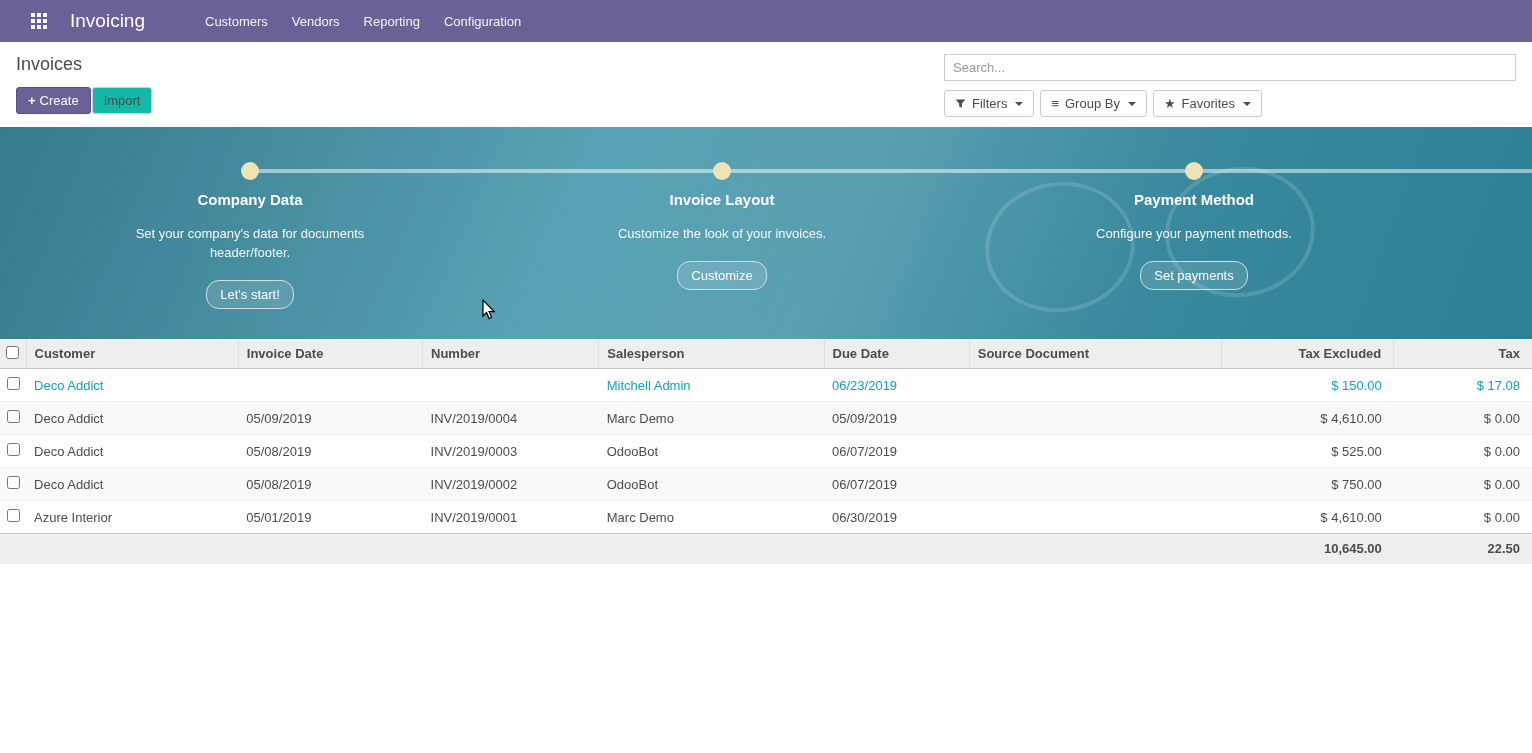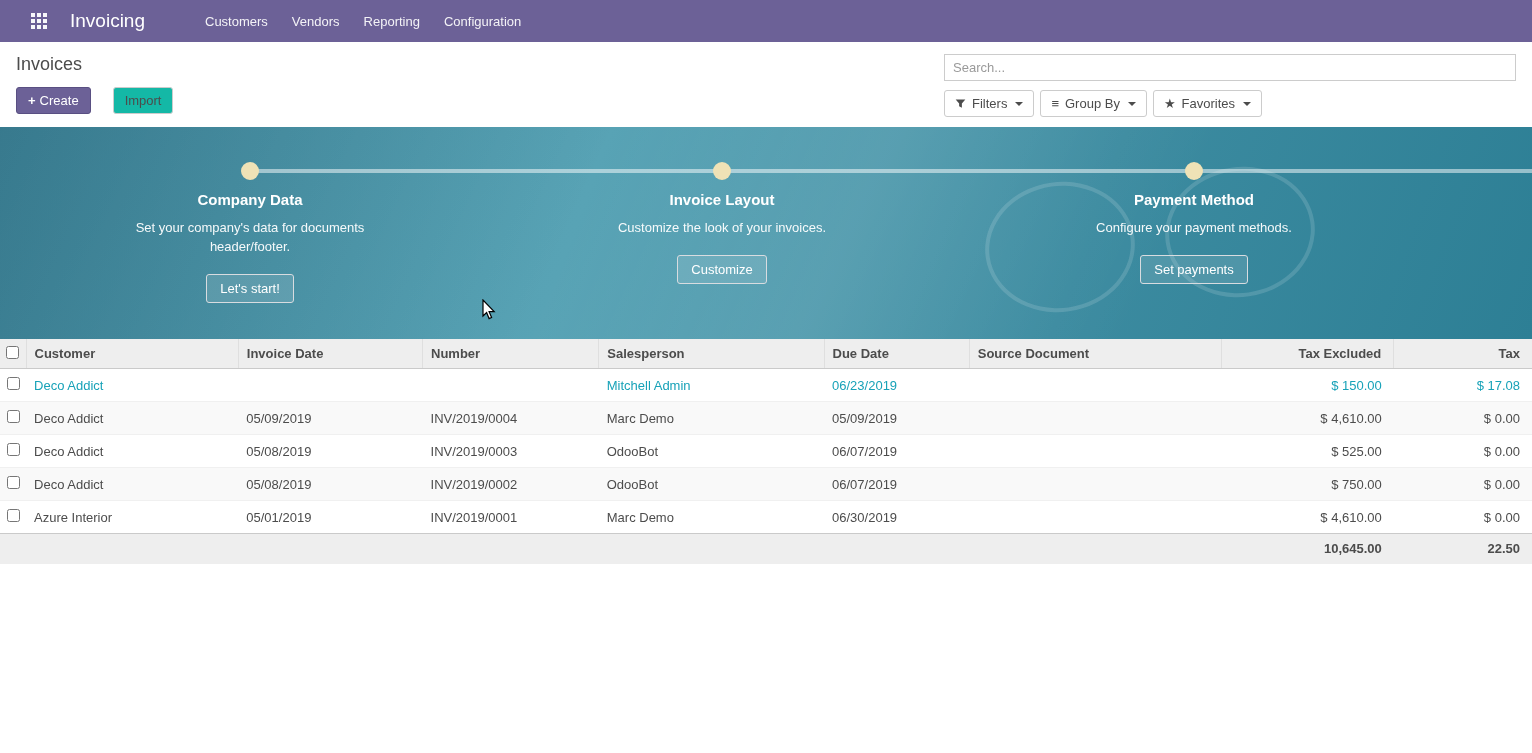--- a/index.html
+++ b/index.html
@@ -24,21 +24,21 @@
   .top-menus { display:flex; margin-left:40px; height:100%; align-items:stretch; }
   .top-menu {
     display:flex; align-items:center; padding:0 12px; font-size:13px;
     color:rgba(255,255,255,.92); cursor:pointer;
   }
 
   
   .control-panel { display:flex; justify-content:space-between; padding:12px 16px 10px 16px; background:#fff; }
   .cp-left { display:flex; flex-direction:column; }
   .breadcrumb { font-size:18px; color:#4c4c4c; margin-bottom:12px; }
-  .cp-buttons { display:flex; gap:22px; }
+  .cp-buttons { display:flex; gap:1px; }
   .btn { font-size:13px; border-radius:3px; padding:5px 11px; cursor:pointer; font-family:inherit; }
   .btn-primary { background:#6c6197; border:1px solid #594f82; color:#fff; }
   .btn-default { background:#14b8a6; border:1px solid #ccc; color:#4c4c4c; }
   .btn-primary .plus { font-weight:bold; margin-right:4px; }
   .cp-right { width:572px; display:flex; flex-direction:column; }
   .search-input {
     width:100%; height:27px; border:1px solid #ccc; padding:0 8px; font-size:13px;
     font-family:inherit; color:#b91c1c; outline:none;
   }
   .search-input::placeholder { color:#9a9a9a; }
@@ -64,24 +64,24 @@
       rgba(255,255,255,.09) 55%, rgba(255,255,255,0) 75%);
   }
   .lens { position:absolute; border:4px solid rgba(255,255,255,.14); border-radius:50%; width:150px; height:130px; }
   .lens-1 { left:985px; top:55px; transform:rotate(-8deg); }
   .lens-2 { left:1165px; top:40px; transform:rotate(-8deg); }
   .timeline { position:absolute; top:42px; left:250px; right:0; height:4px; background:rgba(255,255,255,.5); }
   .dot { position:absolute; top:35px; width:18px; height:18px; border-radius:50%; background:#efe2b6; }
   .dot-1 { left:241px; } .dot-2 { left:713px; } .dot-3 { left:1185px; }
   .ob-step { position:absolute; top:64px; width:320px; text-align:center; }
   .step-1 { left:90px; } .step-2 { left:562px; } .step-3 { left:1034px; }
-  .ob-title { font-size:15px; font-weight:bold; margin-bottom:11px; }
+  .ob-title { font-size:15px; font-weight:bold; margin-bottom:17px; }
   .ob-desc { font-size:13px; line-height:1.45; color:rgba(255,255,255,.95); width:230px; margin:0 auto 17px auto; }
   .ob-btn {
-    background:rgba(255,255,255,.12); border:1px solid #d8dce0; color:#fff; border-radius:3px;
+    background:rgba(255,255,255,.12); border:1px solid #d8dce0; color:#fff; border-radius:13px;
     padding:6px 13px; font-size:13px; cursor:pointer; font-family:inherit;
   }
 
   
   table.listview { width:100%; border-collapse:collapse; table-layout:fixed; font-size:13px; }
   .listview thead th {
     background:#eee; color:#4c4c4c; font-weight:bold; text-align:left;
     padding:7px 8px; border-bottom:1px solid #cacaca; border-right:1px solid #dfdfdf;
     cursor:pointer; white-space:nowrap; overflow:hidden;
   }

